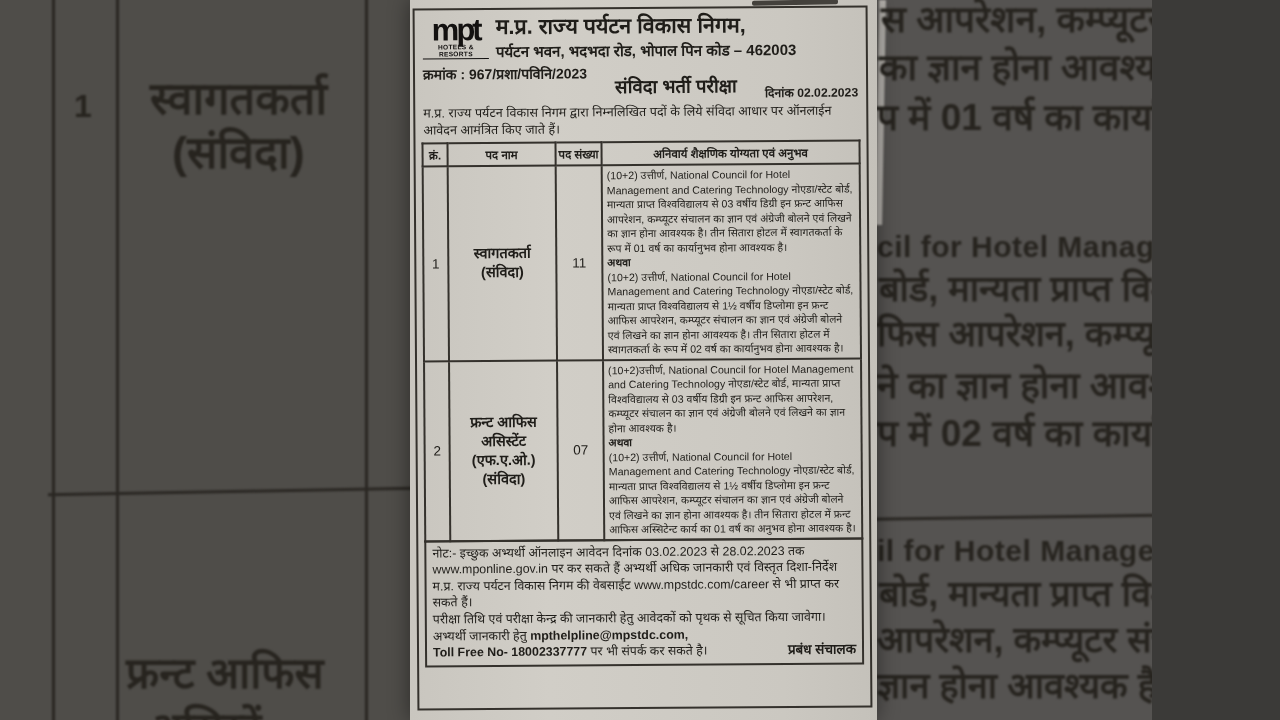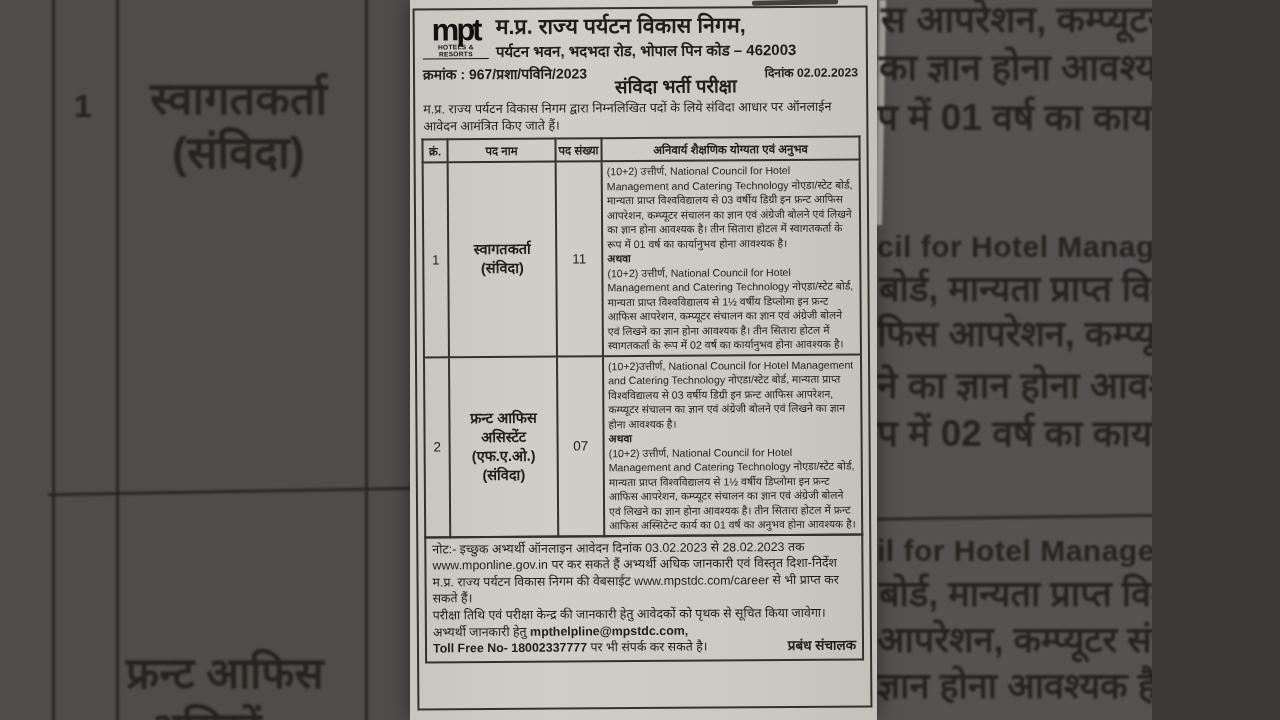--- a/index.html
+++ b/index.html
@@ -34,21 +34,21 @@
   .logo-text{font-weight:900;font-size:31px;line-height:27px;letter-spacing:-3px;color:#131110;}
   .logo-tag{font-size:6.6px;font-weight:700;letter-spacing:.3px;color:#131110;
             border-bottom:1px solid #131110;padding-bottom:1px;}
   .org{flex:1;}
   .org-name{font-size:21.5px;font-weight:800;line-height:24px;}
   .org-addr{font-size:15px;font-weight:700;margin-top:2px;}
 
   .ref-row{display:flex;margin-top:3px;padding:0 2px;}
   .ref-no{font-size:14px;font-weight:700;white-space:nowrap;}
   .n-title{flex:1;text-align:center;font-size:18.5px;font-weight:800;margin-top:10px;}
-  .n-date{font-size:12.2px;font-weight:700;white-space:nowrap;margin-top:2px;}
+  .n-date{font-size:12.2px;font-weight:700;white-space:nowrap;margin-top:22px;}
 
   .n-intro{font-size:12.6px;line-height:16.6px;font-weight:500;margin:2px 2px 0 2px;}
 
   table.n-table{width:100%;border-collapse:collapse;margin-top:4px;table-layout:fixed;}
   .n-table th,.n-table td{border:2px solid #34312c;}
   .n-table th{font-size:11.5px;font-weight:700;padding:3px 1px;}
   .col-sno{width:25px;}  .col-post{width:108px;}  .col-cnt{width:46px;}
   .cell-c{text-align:center;vertical-align:middle;font-size:13.5px;}
   .post-cell{text-align:center;vertical-align:middle;font-weight:800;font-size:14.5px;
              line-height:19px;white-space:pre-line;}

